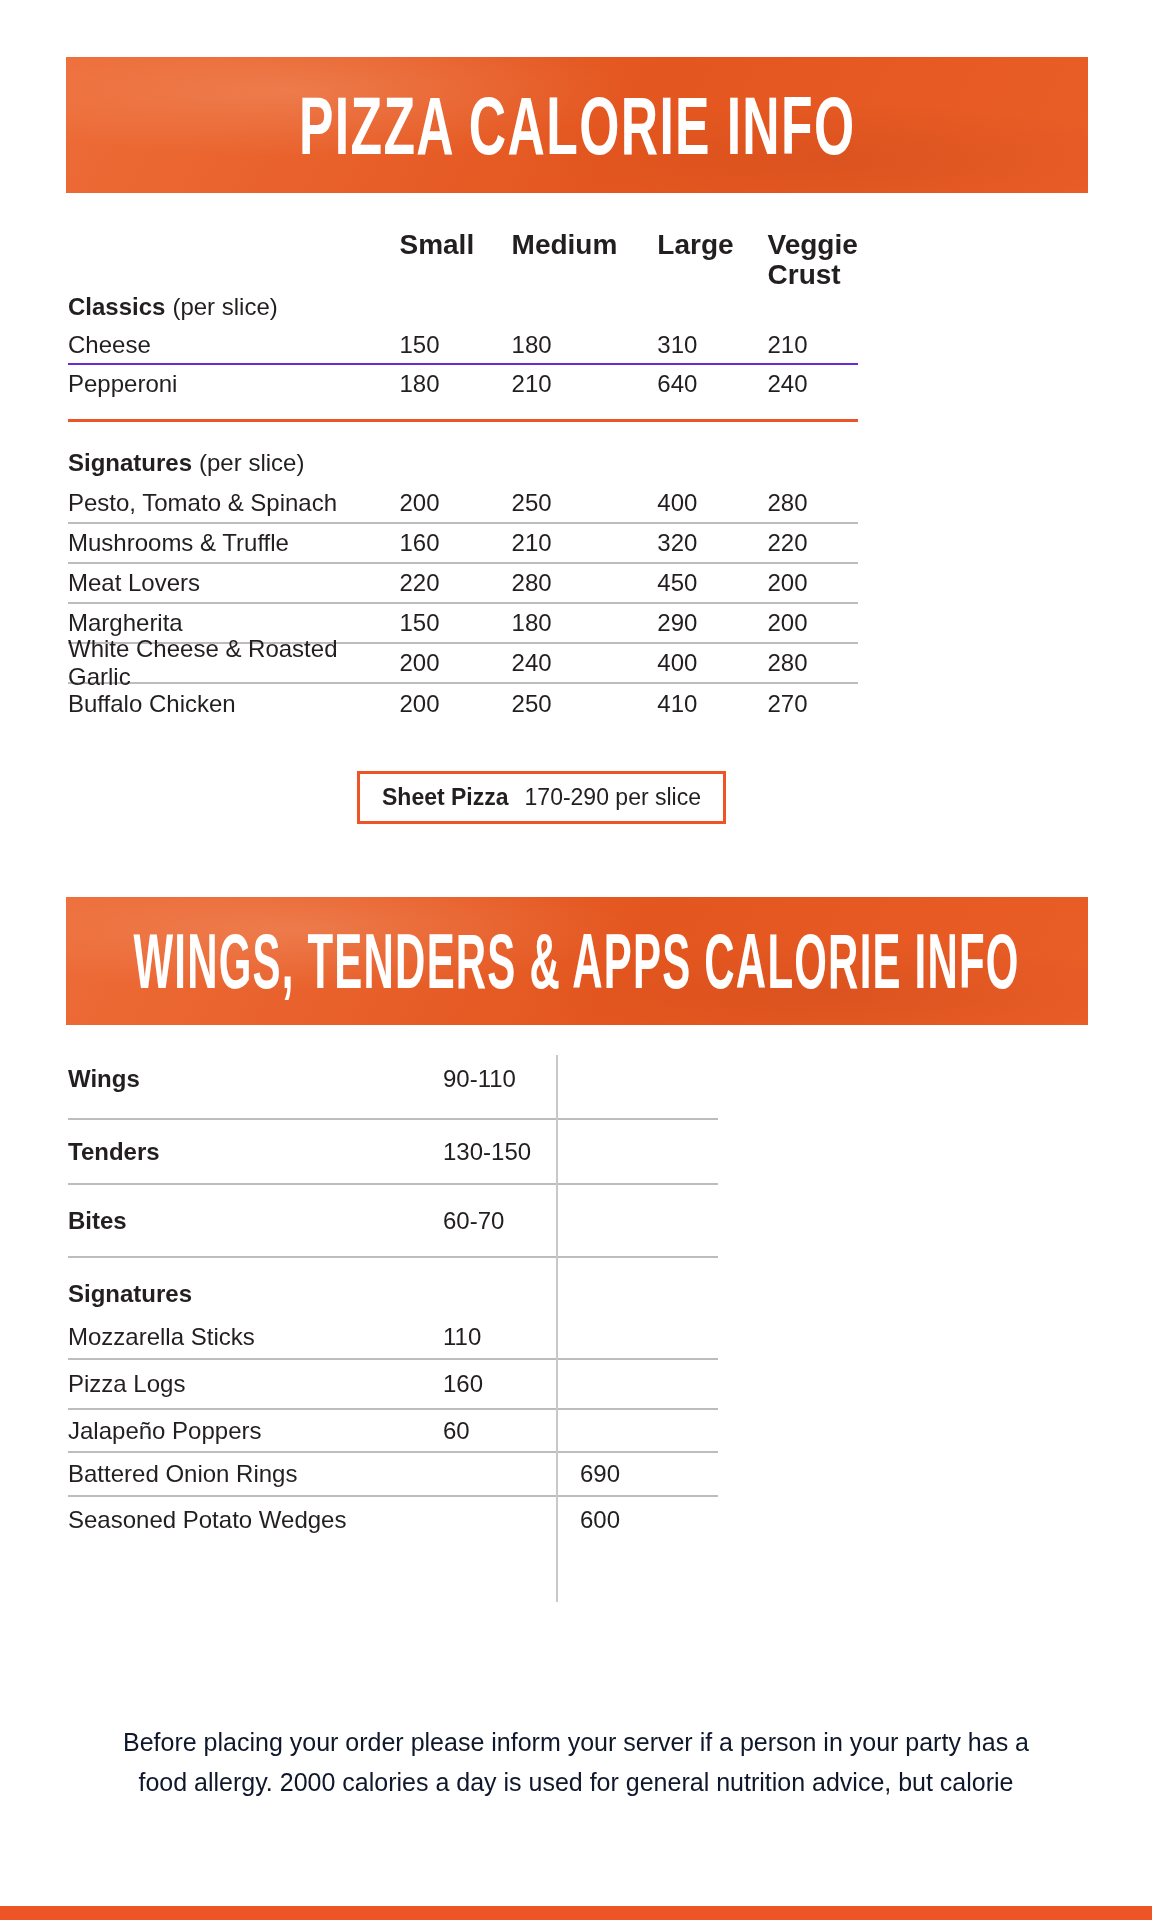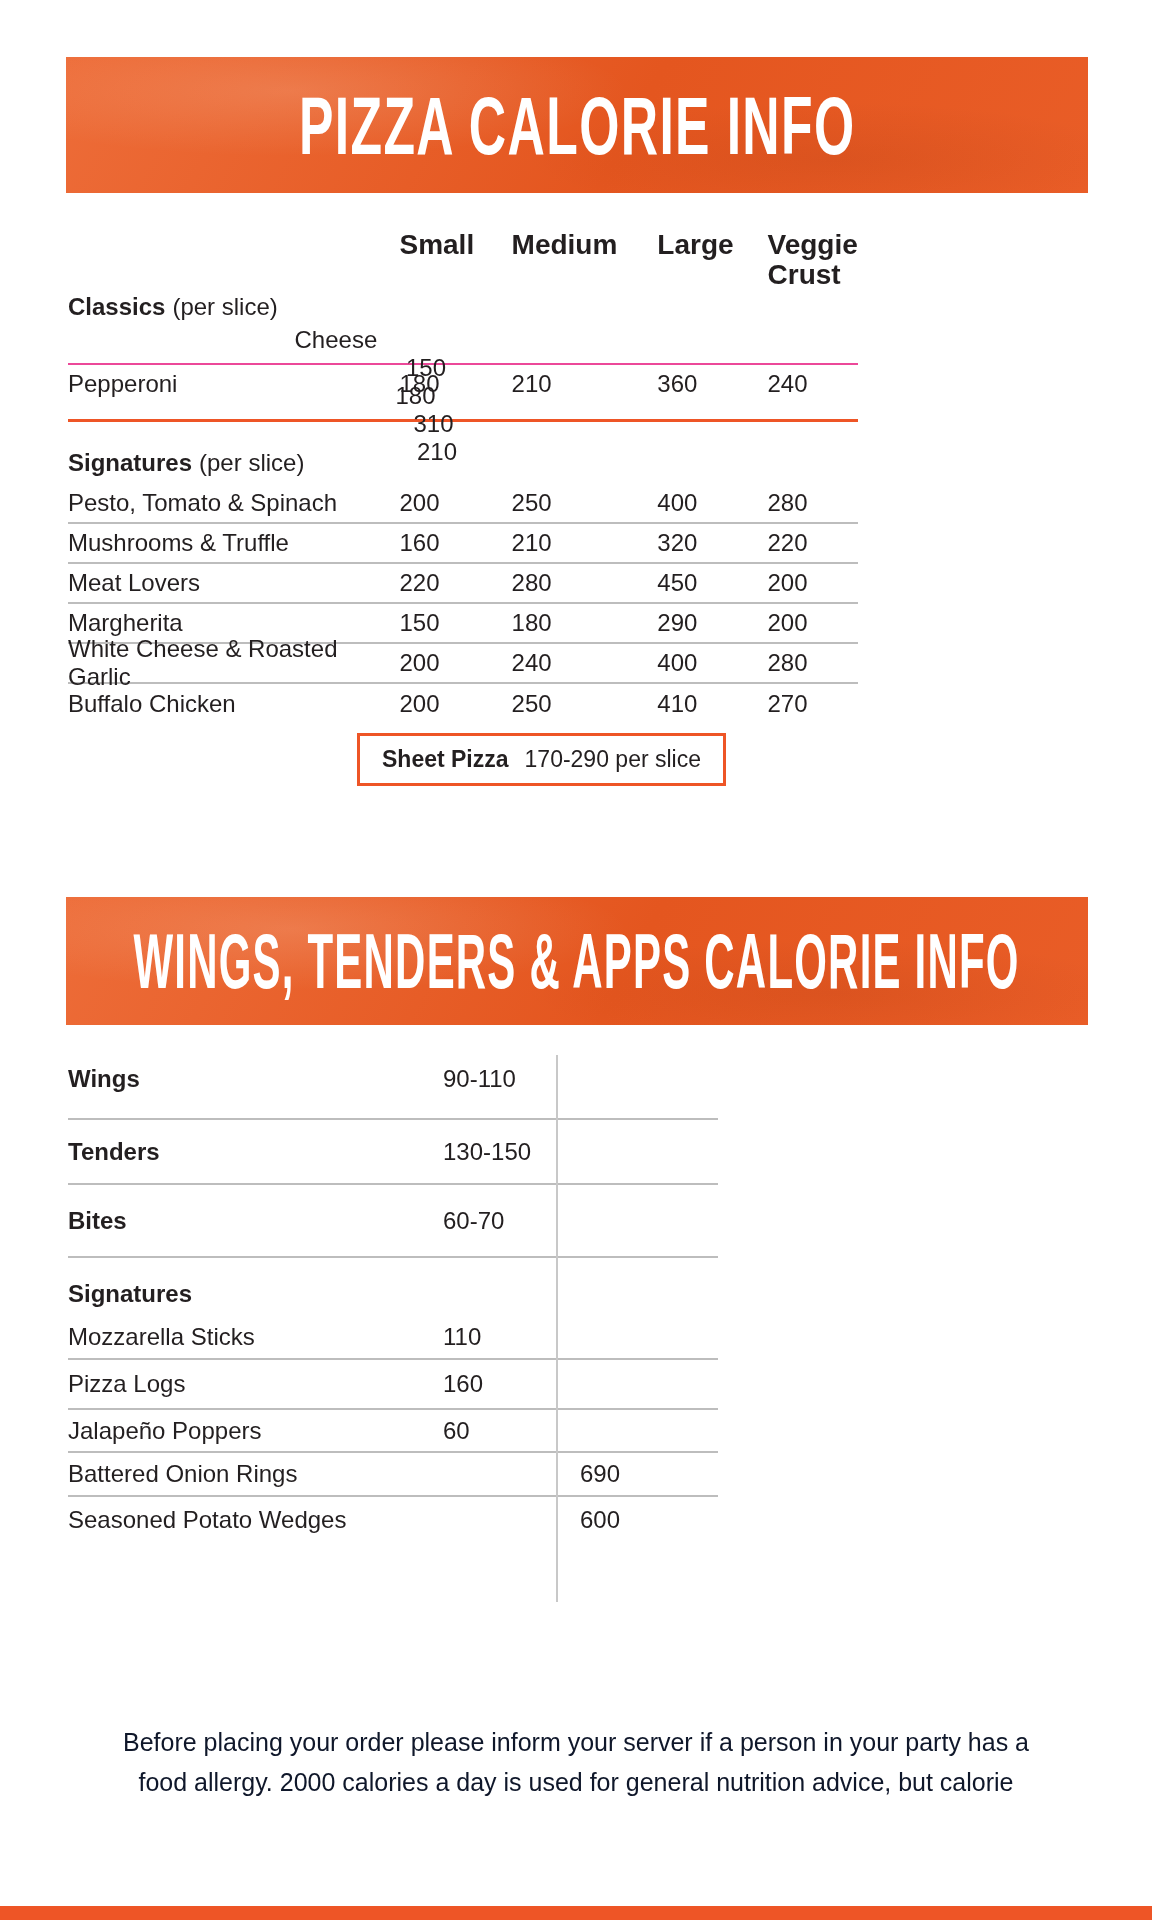--- a/index.html
+++ b/index.html
@@ -30,29 +30,29 @@
   .prow { display:flex; align-items:center; }
   .pc-name { width:337px; }
   .pc-s { width:114px; }
   .pc-m { width:135px; }
   .pc-l { width:112px;margin-left:13px; }
   .pc-v { width:92px; }
   .phead { font-weight:bold; font-size:28px; align-items:flex-start; height:60px; padding-top:2px; line-height:30px; }
   .pheading-row { height:38px; }
   .pheading-row .bold { font-weight:bold; }
   .prow-data { height:40px; }
-  .row-cheese { height:39px; border-bottom:2px solid #ec4899;flex-direction:column; }
+  .row-cheese { height:39px; border-bottom:2px solid #6d28d9; }
   .row-pepperoni { height:38px; }
   .hairline-b { border-bottom:2px solid #bdbdbd; }
   .orange-divider { height:3px; width:790px; background:#ee5526; margin-top:16px; border:none; }
   .sig-heading { margin-top:20px; height:42px; }
 
   
   .sheet-box {
-    position:absolute; left:357px; top:733px; height:53px;
+    position:absolute; left:357px; top:771px; height:53px;
     border:3px solid #ee5526; display:inline-flex; align-items:center;
     padding:12px 22px; white-space:nowrap; font-size:23px; background:#ffffff;
   }
   .sheet-box .label { font-weight:bold; margin-right:16px; }
 
   
   .atable { position:absolute; left:68px; top:1040px; width:650px; font-size:24px; }
   .arow { display:flex; align-items:center; }
   .ac-name { width:375px; }
   .ac-piece { width:113px; }
@@ -104,21 +104,21 @@
       <div class="pc-s">150</div>
       <div class="pc-m">180</div>
       <div class="pc-l">310</div>
       <div class="pc-v">210</div>
     </div>
 
     <div class="prow prow-data row-pepperoni">
       <div class="pc-name">Pepperoni</div>
       <div class="pc-s">180</div>
       <div class="pc-m">210</div>
-      <div class="pc-l">360</div>
+      <div class="pc-l">640</div>
       <div class="pc-v">240</div>
     </div>
 
     <div class="orange-divider"></div>
 
     <div class="prow pheading-row sig-heading">
       <span class="bold">Signatures</span>
       <span style="margin-left:7px;">(per slice)</span>
     </div>
 

